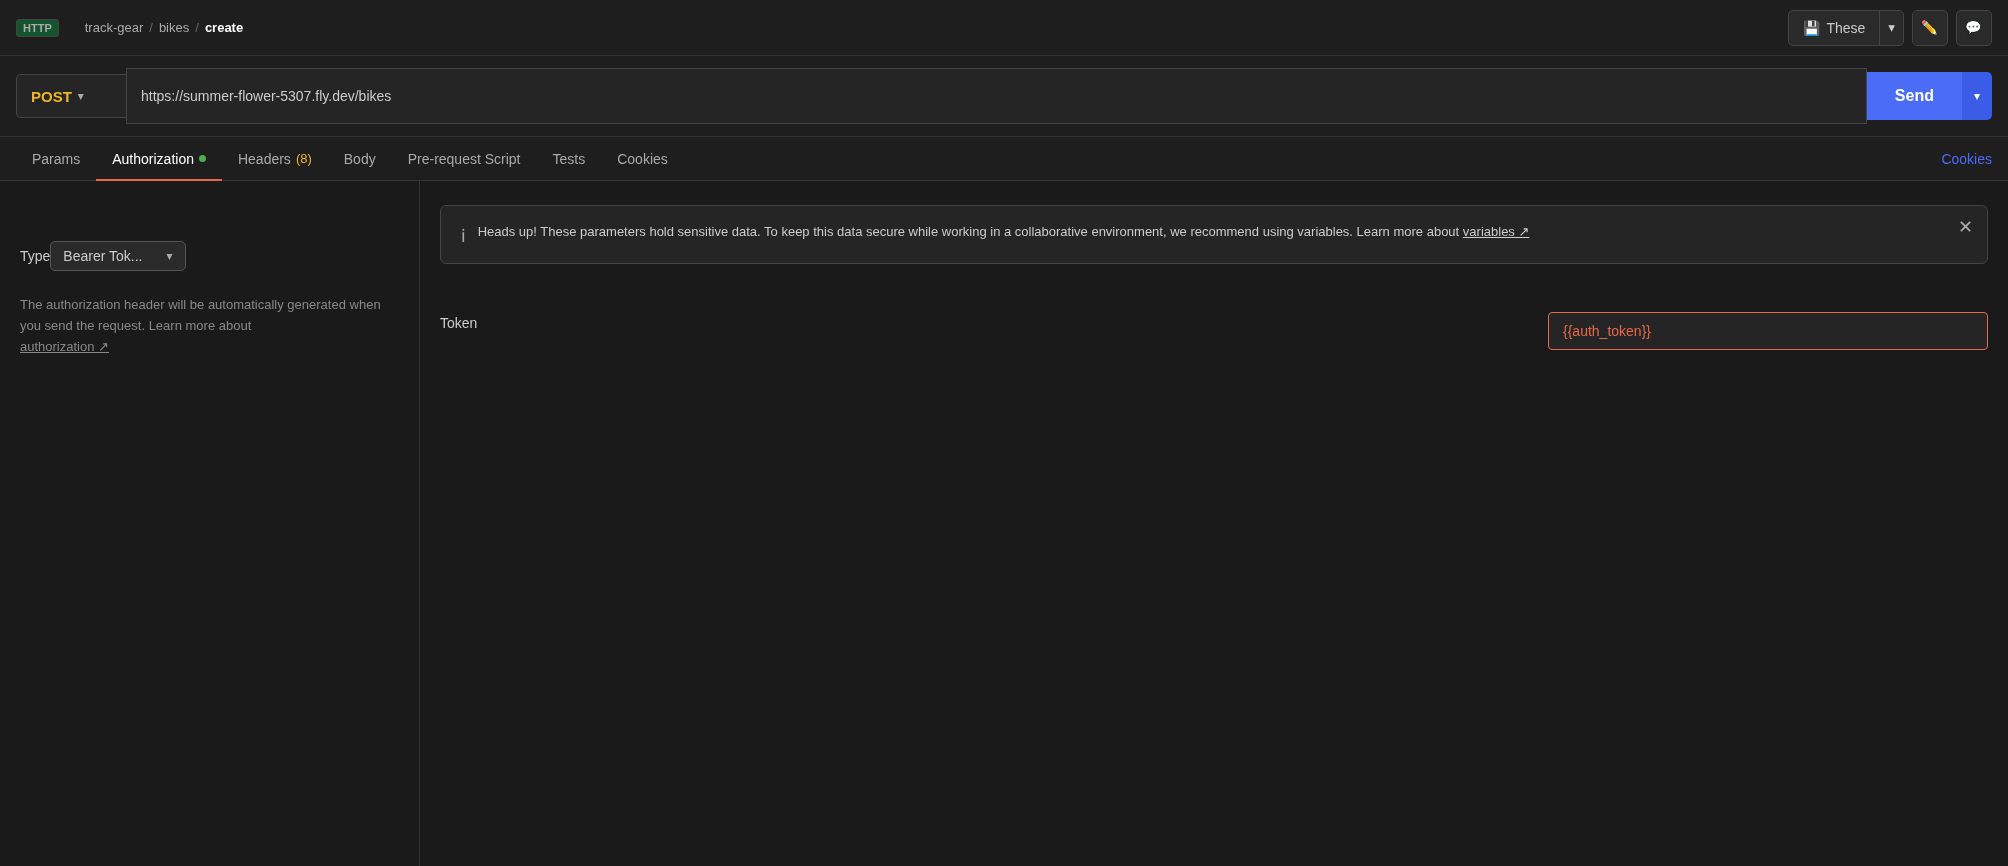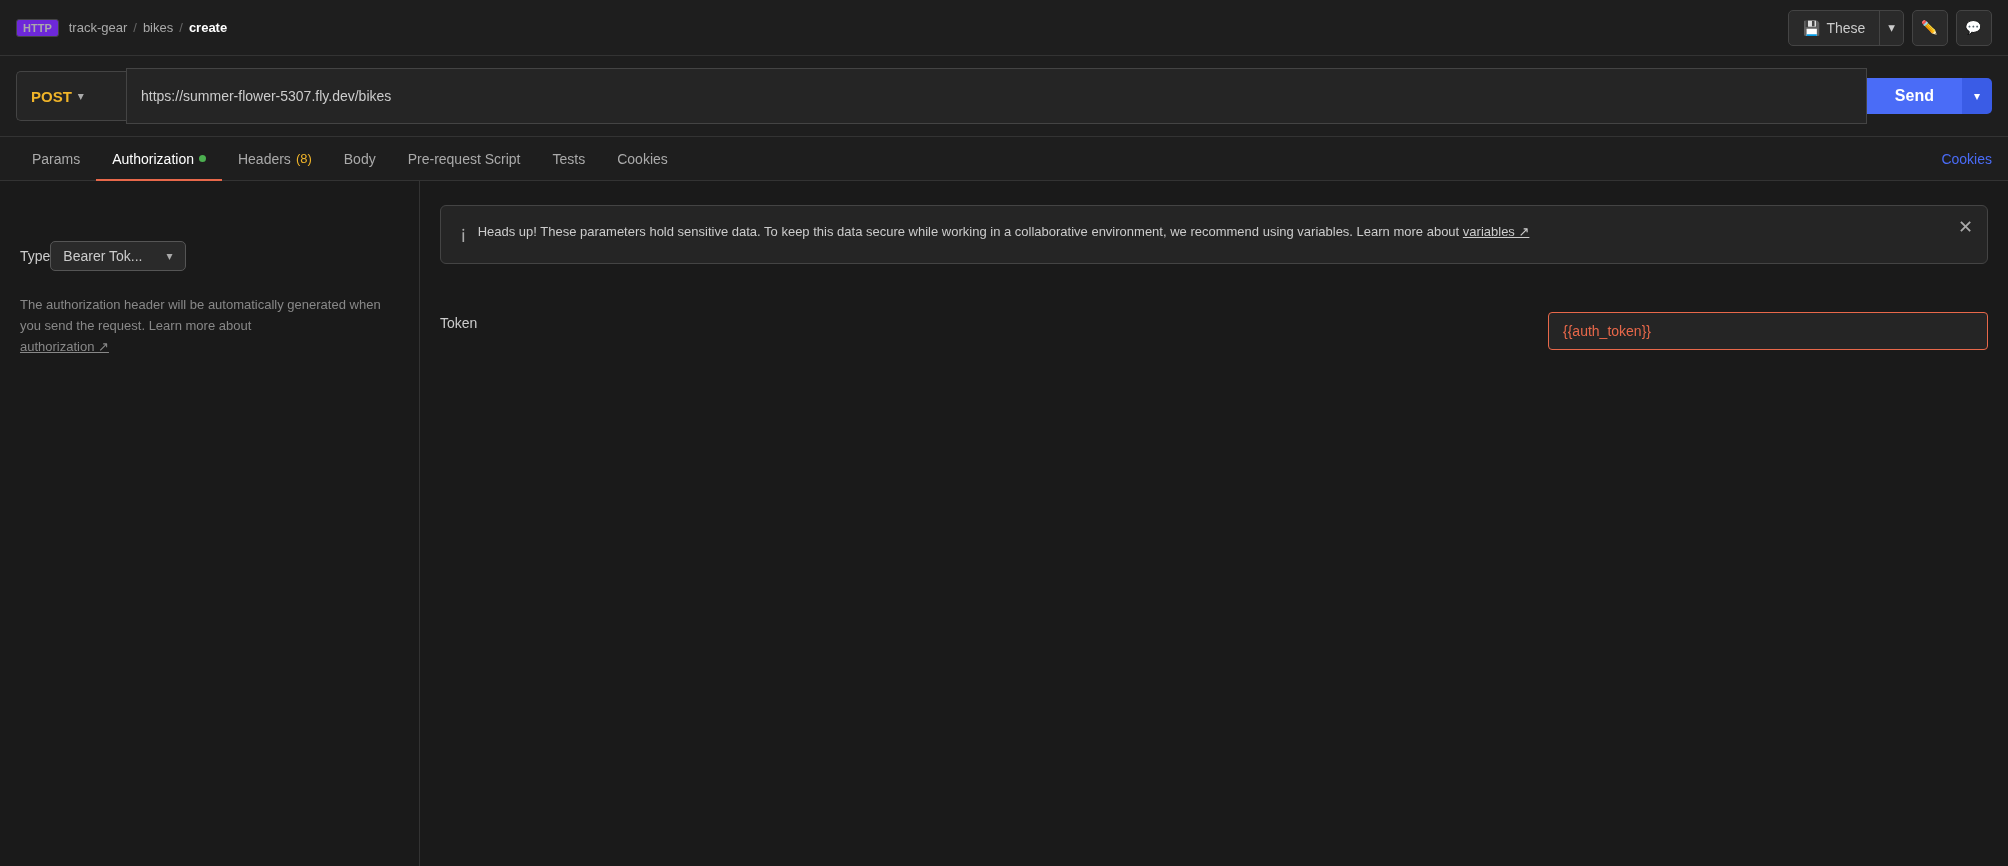--- a/index.html
+++ b/index.html
@@ -23,28 +23,28 @@
       height: 56px;
     }
     .breadcrumb {
       display: flex;
       align-items: center;
       gap: 6px;
       color: #aaa;
       font-size: 13px;
     }
     .breadcrumb .http-badge {
-      background: #6d28d9;
+      background: #14532d;
       border: 1px solid #444;
       color: #aaa;
       font-size: 11px;
       font-weight: bold;
       padding: 2px 6px;
       border-radius: 3px;
-      margin-right: 4px;
+      margin-right: 20px;
     }
     .breadcrumb .sep { color: #666; }
     .breadcrumb .active { color: #fff; font-weight: 600; }
 
     .top-bar-right {
       display: flex;
       align-items: center;
       gap: 8px;
     }
     .save-btn {
@@ -106,21 +106,21 @@
     }
     .method-select {
       display: flex;
       align-items: center;
       gap: 6px;
       background: #252525;
       border: 1px solid #444;
       border-right: none;
       border-radius: 5px 0 0 5px;
       padding: 0 14px;
-      height: 50px;
+      height: 44px;
       cursor: pointer;
       min-width: 110px;
     }
     .method-label {
       color: #f0b429;
       font-weight: bold;
       font-size: 15px;
     }
     .method-arrow { color: #aaa; font-size: 12px; }
     .url-input {
@@ -131,21 +131,21 @@
       height: 56px;
       padding: 0 14px;
       color: #ccc;
       font-size: 14px;
       outline: none;
     }
     .send-btn {
       display: flex;
       align-items: center;
       gap: 0;
-      height: 36px;
+      height: 48px;
       cursor: pointer;
     }
     .send-btn-main {
       background: #4a6cf7;
       border: none;
       color: #fff;
       font-size: 16px;
       font-weight: 600;
       padding: 0 28px;
       height: 100%;

